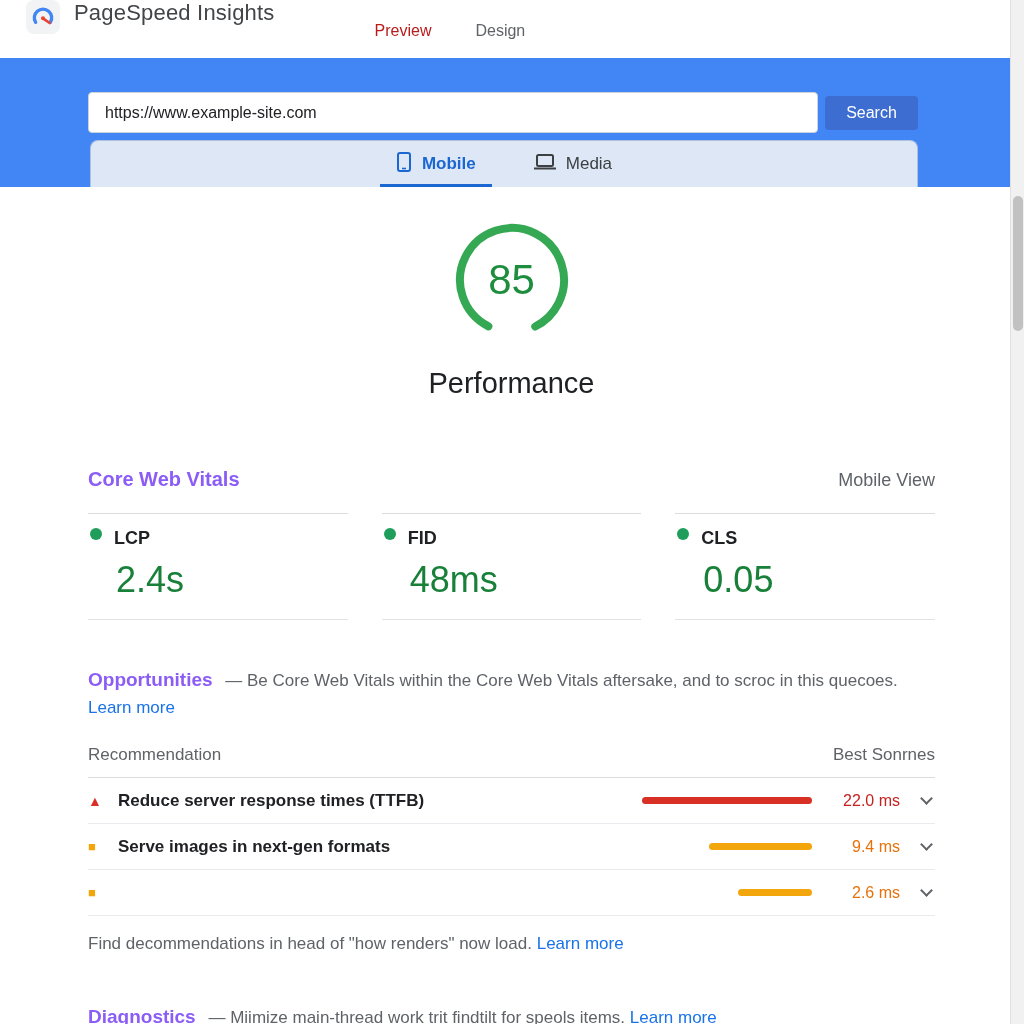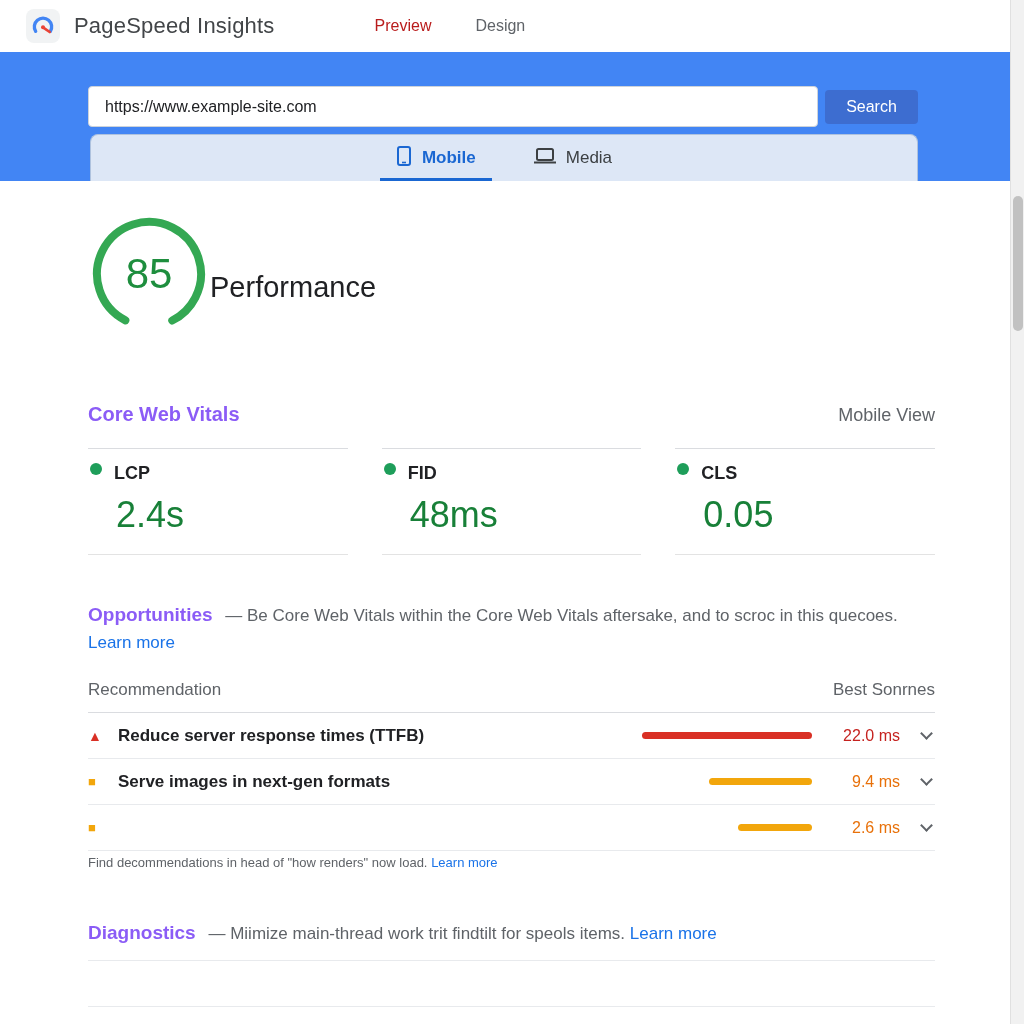--- a/index.html
+++ b/index.html
@@ -1,41 +1,41 @@
 <!DOCTYPE html>
 <html><head>
 <meta charset="utf-8">
 <style>
   * { margin:0; padding:0; box-sizing:border-box; }
   html,body { width:1024px; height:1024px; background:#fff; font-family:"Liberation Sans", sans-serif; color:#202124; overflow:hidden; }
   .page { width:1010px; height:1024px; position:relative; float:left; }
 
   
-  .app-header { height:52px; display:flex; align-items:center; padding:0 0 0 26px; background:#fff; position:relative; }
+  .app-header { height:58px; display:flex; align-items:flex-start; padding:0 0 0 26px; background:#fff; position:relative; }
   .logo { width:34px; height:34px; border-radius:8px; background:#f1f3f4; display:flex; align-items:center; justify-content:center; margin-right:14px; }
   .app-title { font-size:22px; color:#424548; letter-spacing:.2px; }
   .app-tabs { display:flex; margin-left:78px; height:61px; }
   .app-tab { display:flex; align-items:center; padding:0 22px; font-size:16px; color:#5f6368; cursor:pointer; position:relative; }
   .app-tab.active { color:#b91c1c; }
   .app-tab.active::after { content:""; position:absolute; left:18px; right:18px; bottom:0; height:3px; background:#1a73e8; border-radius:2px 2px 0 0; }
 
   
   .banner { background:#4285f4; height:129px; position:relative; }
   .search-row { display:flex; align-items:center; padding:34px 0 0 88px; }
   .url-input { width:730px; height:41px; border:1px solid #cdd3da; border-radius:4px; background:#fff; font-size:16px; color:#202124; padding:0 16px; font-family:"Liberation Sans", sans-serif; outline:none; }
   .search-btn { width:93px; height:34px; margin-left:7px; background:#3d6dd0; border:none; border-radius:4px; color:#fff; font-size:16px; cursor:pointer; font-family:"Liberation Sans", sans-serif; }
   .view-tabbar { position:absolute; left:90px; bottom:0; width:828px; height:47px; background:#dde7f6; border:1px solid #aec2de; border-bottom:none; border-radius:8px 8px 0 0; display:flex; align-items:stretch; justify-content:center; gap:26px; }
   .view-tab { display:flex; align-items:center; gap:10px; padding:0 16px; font-size:17px; color:#3c4043; cursor:pointer; position:relative; }
   .view-tab.active { color:#1a67d2; font-weight:bold; }
   .view-tab.active::after { content:""; position:absolute; left:0; right:0; bottom:0; height:3px; background:#1a67d2; }
 
   
   .content { padding:0 75px 0 88px; }
 
-  .gauge-wrap { display:flex; flex-direction:row; align-items:center; padding-top:32px; }
+  .gauge-wrap { display:flex; flex-direction:column; align-items:center; padding-top:32px; }
   .gauge { position:relative; width:122px; height:122px; }
   .gauge svg { transform:rotate(117deg); }
   .gauge-num { position:absolute; inset:0; display:flex; align-items:center; justify-content:center; font-size:42px; color:#1e8e3e; }
   .perf-label { font-size:29px; color:#202124; margin-top:26px; }
 
   .vitals-head { display:flex; justify-content:space-between; align-items:baseline; margin-top:42px; }
   .section-title { font-size:20px; font-weight:bold; color:#8b5cf6; }
   .view-label { font-size:18px; color:#5f6368;margin-top:28px; }
 
   .metrics { display:flex; gap:34px; margin-top:22px; }
@@ -52,21 +52,21 @@
   .table-head { display:flex; justify-content:space-between; align-items:center; margin-top:24px; padding-bottom:12px; border-bottom:1px solid #dadce0; font-size:17px; color:#5f6368; }
   .opp-row { display:flex; align-items:center; height:46px; border-bottom:1px solid #e8eaed; }
   .row-icon { width:30px; font-size:14px; }
   .row-icon.tri { color:#d93025; }
   .row-icon.sq { color:#f2a60c; font-size:13px; }
   .opp-label { font-size:17px; font-weight:bold; color:#202124; }
   .spacer { flex:1; }
   .bar { height:7px; border-radius:4px; }
   .opp-value { width:72px; text-align:right; font-size:16px; margin-left:16px; }
   .chev { width:9px; height:9px; border-right:2px solid #5f6368; border-bottom:2px solid #5f6368; transform:rotate(45deg); margin:0 4px 4px 22px; cursor:pointer; flex:none; }
-  .note { margin-top:4px; font-size:13px; color:#5f6368; }
+  .note { margin-top:18px; font-size:17px; color:#5f6368; }
 
   .diag-head { margin-top:52px; font-size:17px; color:#5f6368; }
   .diag-head .section-title { font-size:19px; margin-right:8px; }
   .diag-row { display:flex; align-items:center; height:47px; border-top:1px solid #e8eaed; border-bottom:1px solid #e8eaed; margin-top:16px; }
 
   
   .scrollbar { position:absolute; right:0; top:0; width:14px; height:1024px; background:#f1f1f1; border-left:1px solid #e0e0e0; }
   .thumb { position:absolute; left:2px; width:10px; top:196px; height:135px; background:#c1c1c1; border-radius:6px; }
 </style>
 </head>

